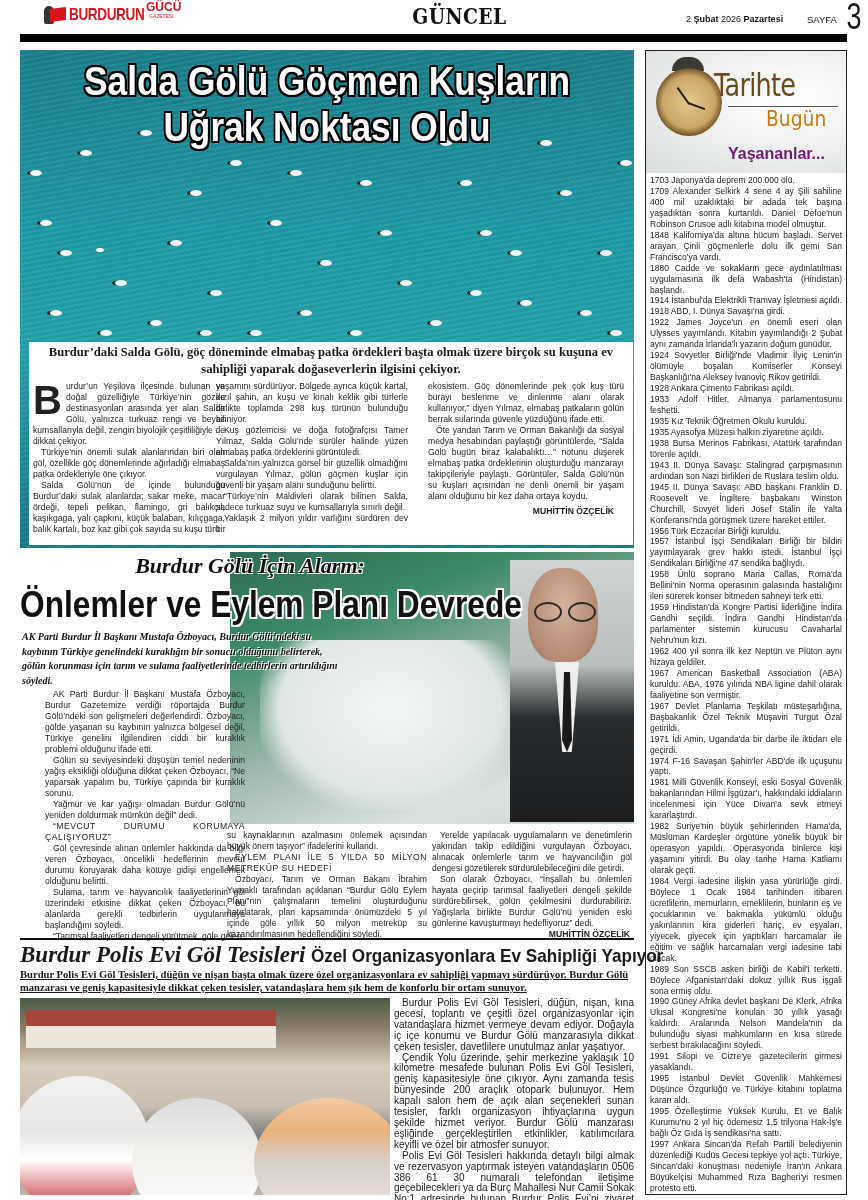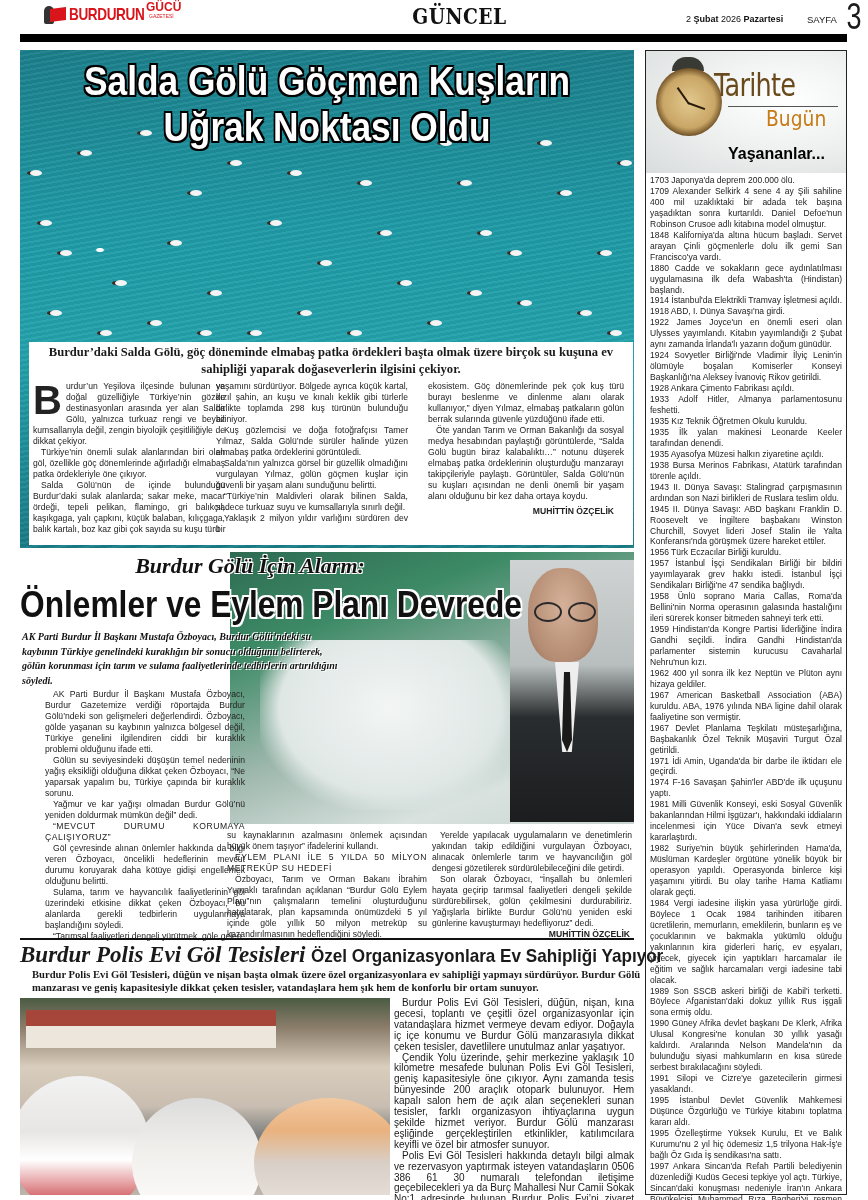--- a/index.html
+++ b/index.html
@@ -55,21 +55,21 @@
     text-shadow: 2px 2px 0 #fff, -2px -2px 0 #fff, 2px -2px 0 #fff, -2px 2px 0 #fff; white-space: nowrap; }
   .deck2 { position: absolute; left: 22px; top: 630px; width: 320px; font-family: "Liberation Serif", serif; font-style: italic; font-weight: bold; font-size: 10px; line-height: 14.5px; color: #111; text-shadow: 1px 1px 0 #fff, -1px -1px 0 #fff; }
   .subhead { font-weight: normal; letter-spacing: 0.5px; text-indent: 8px; }
 
   .divider { position: absolute; left: 20px; top: 938px; width: 614px; height: 2px; background: #111; }
 
   
   .headline3 { position: absolute; left: 20px; top: 943px; width: 620px; white-space: nowrap; font-size: 19px; line-height: 24px; }
   .headline3 .ital { font-family: "Liberation Serif", serif; font-style: italic; font-size: 23px; }
   .headline3 .bold { font-family: "Liberation Sans", sans-serif; font-weight: 900; font-size: 19px; display: inline-block; transform: scaleX(0.9); transform-origin: left; }
-  .deck3 { position: absolute; left: 32px; top: 968px; width: 620px; font-family: "Liberation Serif", serif; font-weight: bold; font-size: 10.6px; line-height: 13px; }
+  .deck3 { position: absolute; left: 20px; top: 968px; width: 620px; font-family: "Liberation Serif", serif; font-weight: bold; font-size: 10.6px; line-height: 13px; text-decoration: underline; }
   .venue-photo { position: absolute; left: 20px; top: 998px; width: 370px; height: 197px;
     background: linear-gradient(180deg, #4b5b43 0%, #8b7d6a 15%, #d9cdbd 35%, #c8bdb0 55%, #7a7d7c 70%, #bfb6ac 100%); overflow: hidden; }
   .venue-roof { position: absolute; left: 6px; top: 12px; width: 250px; height: 16px; background: #a6453a; }
   .venue-building { position: absolute; left: 6px; top: 28px; width: 250px; height: 22px; background: #ece6dc; }
   .circle { position: absolute; border-radius: 50%; overflow: hidden; }
   .c1 { left: -10px; top: 78px; width: 140px; height: 140px; background: linear-gradient(180deg, #f2f2f2 0%, #e8e6e4 40%, #ffffff 60%, #c01c23 100%); }
   .c2 { left: 112px; top: 100px; width: 130px; height: 130px; background: linear-gradient(180deg, #dcdcdc 0%, #f1efec 40%, #ffffff 100%); }
   .c3 { left: 234px; top: 100px; width: 150px; height: 130px; background: linear-gradient(180deg, #f3c9a0 0%, #e9b27f 25%, #d8cfc7 50%, #efe9e3 100%); }
   .col3 { position: absolute; left: 394px; top: 998px; width: 240px; font-size: 10px; line-height: 10.9px; text-align: justify; }
   .col3 p { text-indent: 8px; }
@@ -77,21 +77,21 @@
   
   .sidebar { position: absolute; left: 645px; top: 50px; width: 202px; height: 1145px; border: 1px solid #222; }
   .tb-head { position: absolute; left: 646px; top: 51px; width: 200px; height: 122px; background: radial-gradient(ellipse at 70% 40%, #ffffff 0%, #eef0f0 50%, #d9dcdc 100%); }
   .clock { position: absolute; left: 656px; top: 68px; width: 66px; height: 68px; border-radius: 50%; background: radial-gradient(circle, #e2c98e 0%, #c9a666 55%, #6e4f25 72%, #3a2a14 80%); }
   .clock-bell { position: absolute; left: 672px; top: 57px; width: 32px; height: 14px; border-radius: 16px 16px 0 0; background: #3a3a34; }
   .hand1 { position: absolute; left: 688px; top: 84px; width: 2px; height: 20px; background: #2a1a0a; transform: rotate(-35deg); transform-origin: bottom; }
   .hand2 { position: absolute; left: 688px; top: 102px; width: 18px; height: 2px; background: #2a1a0a; transform: rotate(20deg); transform-origin: left; }
   .tb-title1 { position: absolute; left: 714px; top: 66px; font-family: "DejaVu Sans", sans-serif; font-size: 32px; color: #6a4a1c; letter-spacing: -1px; transform: scaleX(0.8); transform-origin: left; }
   .tb-rule { position: absolute; left: 728px; top: 106px; width: 110px; height: 1px; background: #555; }
   .tb-title2 { position: absolute; left: 766px; top: 106px; font-family: "DejaVu Sans", sans-serif; font-size: 22px; color: #c87a14; transform: scaleX(0.85); transform-origin: left; }
-  .tb-sub { position: absolute; left: 728px; top: 145px; font-family: "Liberation Sans", sans-serif; font-weight: bold; font-size: 16px; color: #000000; }
+  .tb-sub { position: absolute; left: 728px; top: 145px; font-family: "Liberation Sans", sans-serif; font-weight: bold; font-size: 16px; color: #701a75; }
   .events { position: absolute; left: 650px; top: 175px; width: 192px; font-size: 8.5px; line-height: 10.95px; text-align: justify; color: #222; }
   .events p { margin: 0; }
 </style>
 </head>
 <body>
 
 <header class="masthead">
   <div class="logo">
     <div class="logo-mark">
         <div class="head"></div>
@@ -247,21 +247,20 @@
     <p>1709 Alexander Selkirk 4 sene 4 ay Şili sahiline 400 mil uzaklıktaki bir adada tek başına yaşadıktan sonra kurtarıldı. Daniel Defoe'nun Robinson Crusoe adlı kitabına model olmuştur.</p>
     <p>1848 Kaliforniya'da altına hücum başladı. Servet arayan Çinli göçmenlerle dolu ilk gemi San Francisco'ya vardı.</p>
     <p>1880 Cadde ve sokakların gece aydınlatılması uygulamasına ilk defa Wabash'ta (Hindistan) başlandı.</p>
     <p>1914 İstanbul'da Elektrikli Tramvay İşletmesi açıldı.</p>
     <p>1918 ABD, I. Dünya Savaşı'na girdi.</p>
     <p>1922 James Joyce'un en önemli eseri olan Ulysses yayımlandı. Kitabın yayımlandığı 2 Şubat aynı zamanda İrlanda'lı yazarın doğum günüdür.</p>
     <p>1924 Sovyetler Birliği'nde Vladimir İlyiç Lenin'in ölümüyle boşalan Komiserler Konseyi Başkanlığı'na Aleksey İvanoviç Rikov getirildi.</p>
     <p>1928 Ankara Çimento Fabrikası açıldı.</p>
     <p>1933 Adolf Hitler, Almanya parlamentosunu feshetti.</p>
     <p>1935 Kız Teknik Öğretmen Okulu kuruldu.</p>
-    <p>1935 İlk yalan makinesi Leonarde Keeler tarafından denendi.</p>
     <p>1935 Ayasofya Müzesi halkın ziyaretine açıldı.</p>
     <p>1938 Bursa Merinos Fabrikası, Atatürk tarafından törenle açıldı.</p>
     <p>1943 II. Dünya Savaşı: Stalingrad çarpışmasının ardından son Nazi birlikleri de Ruslara teslim oldu.</p>
     <p>1945 II. Dünya Savaşı: ABD başkanı Franklin D. Roosevelt ve İngiltere başbakanı Winston Churchill, Sovyet lideri Josef Stalin ile Yalta Konferansı'nda görüşmek üzere hareket ettiler.</p>
     <p>1956 Türk Eczacılar Birliği kuruldu.</p>
     <p>1957 İstanbul İşçi Sendikaları Birliği bir bildiri yayımlayarak grev hakkı istedi. İstanbul İşçi Sendikaları Birliği'ne 47 sendika bağlıydı.</p>
     <p>1958 Ünlü soprano Maria Callas, Roma'da Bellini'nin Norma operasının galasında hastalığını ileri sürerek konser bitmeden sahneyi terk etti.</p>
     <p>1959 Hindistan'da Kongre Partisi liderliğine İndira Gandhi seçildi. İndira Gandhi Hindistan'da parlamenter sistemin kurucusu Cavaharlal Nehru'nun kızı.</p>
     <p>1962 400 yıl sonra ilk kez Neptün ve Plüton aynı hizaya geldiler.</p>
     <p>1967 American Basketball Association (ABA) kuruldu. ABA, 1976 yılında NBA ligine dahil olarak faaliyetine son vermiştir.</p>

